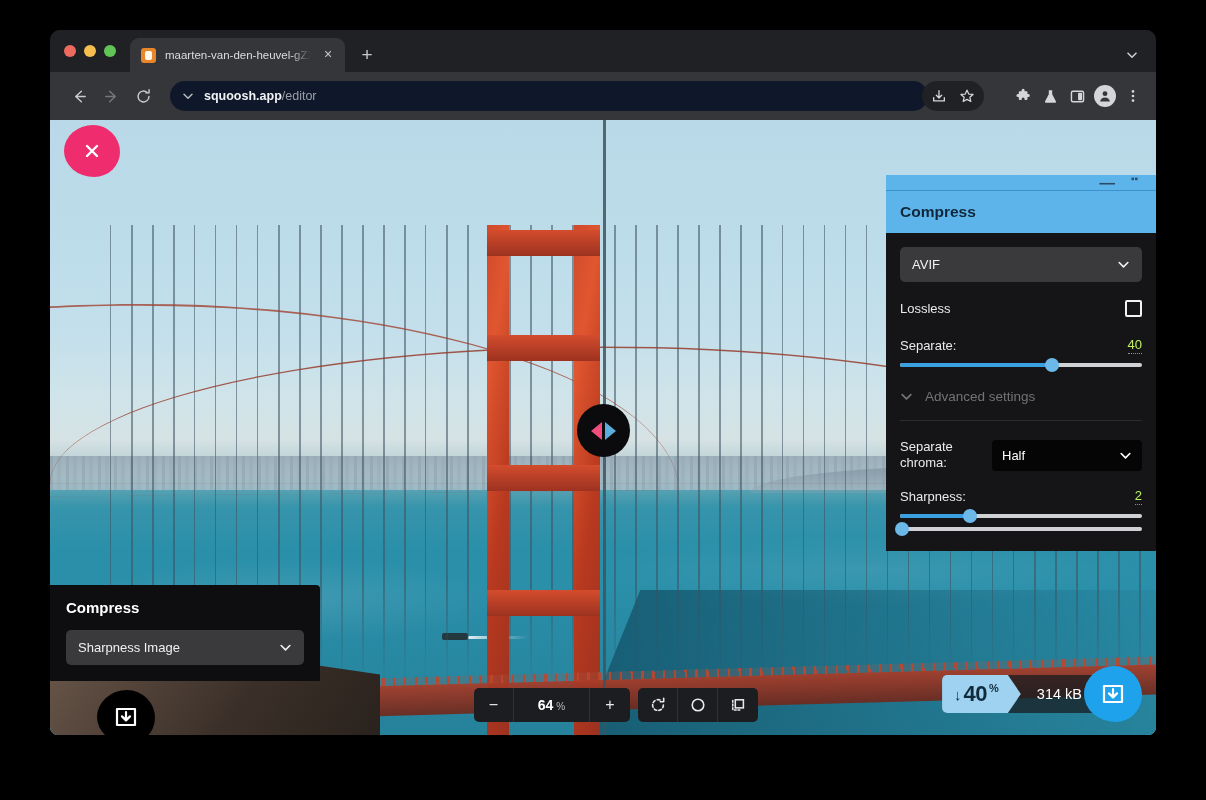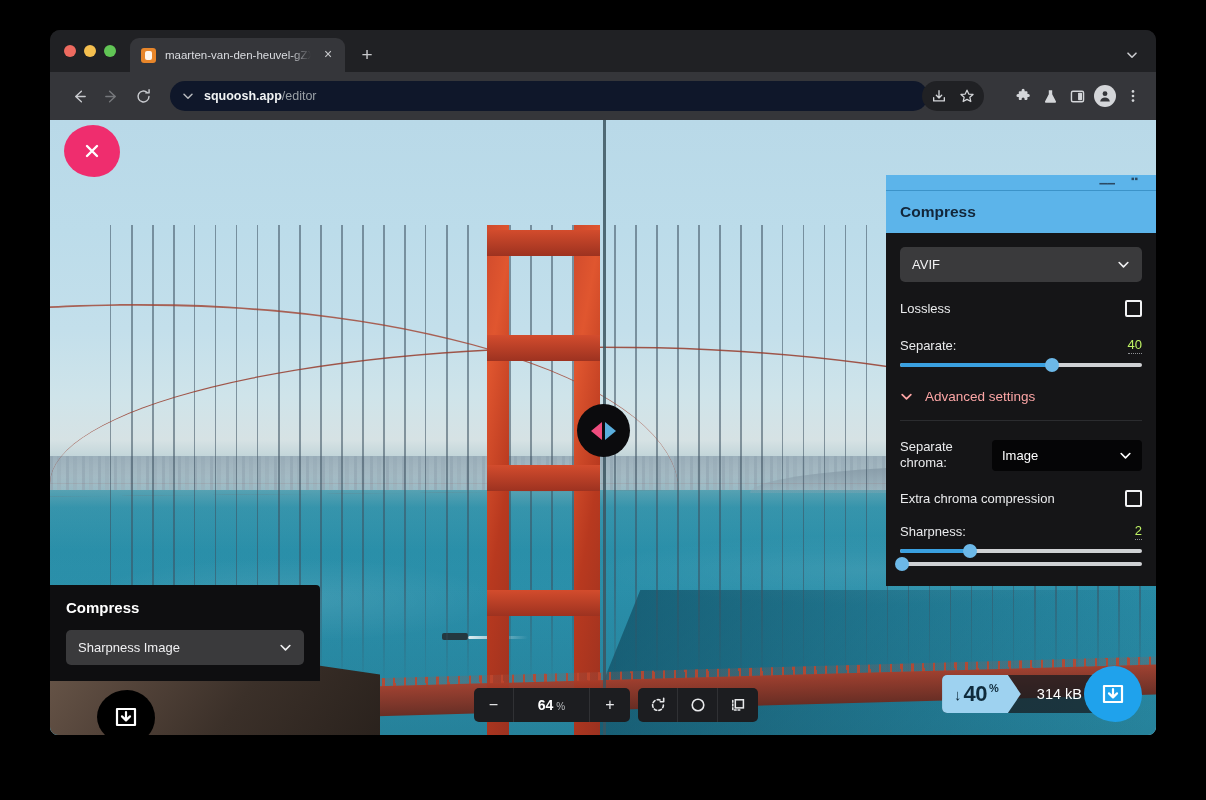--- a/index.html
+++ b/index.html
@@ -364,21 +364,21 @@
   .slider { margin-top: 9px; height: 4px; position: relative; }
   .slider .track-bg { position: absolute; inset: 0; background: #cfd1d4; border-radius: 2px; }
   .slider .track-fill { position: absolute; left: 0; top: 0; height: 4px; background: #3aa0e0; border-radius: 2px; }
   .slider .thumb {
     position: absolute; top: -5px;
     width: 14px; height: 14px; border-radius: 50%; background: #6cb8e8;
     transform: translateX(-7px);
   }
   #advanced-settings-row {
     display: flex; align-items: center; gap: 12px;
-    margin-top: 22px; color: #fca5a5; font-size: 13.5px;
+    margin-top: 22px; color: #737373; font-size: 13.5px;
   }
   #advanced-divider { height: 1px; background: #2b2c2f; margin-top: 16px; }
   .label-2line { line-height: 1.25; max-width: 88px; }
   .select-sm {
     width: 150px; height: 31px;
     background: #050506; border-radius: 4px;
     display: flex; align-items: center; justify-content: space-between;
     padding: 0 10px; color: #fff; font-size: 13px;
   }
 
@@ -638,32 +638,28 @@
           <svg width="13" height="13" viewBox="0 0 12 12">
               <path d="M2 4.2 L6 8.2 L10 4.2" fill="none" stroke="currentColor" stroke-width="1.6" stroke-linecap="round" stroke-linejoin="round"></path>
             </svg>
           <span>Advanced settings</span>
         </div>
         <div id="advanced-divider"></div>
 
         <div class="row" style="align-items:center">
           <span class="label-2line">Separate chroma:</span>
           <span class="select-sm">
-            <span>Image</span>
+            <span>Half</span>
             <svg width="13" height="13" viewBox="0 0 12 12">
                 <path d="M2 4.2 L6 8.2 L10 4.2" fill="none" stroke="currentColor" stroke-width="1.5" stroke-linecap="round" stroke-linejoin="round"></path>
               </svg>
           </span>
         </div>
 
 
-        <div class="row">
-          <span>Extra chroma compression</span>
-          <span class="checkbox"></span>
-        </div>
 
         <div class="row" style="margin-top:16px">
           <span>Sharpness:</span>
           <span class="value-num">2</span>
         </div>
         <div class="slider">
           <span class="track-bg"></span>
           <span class="track-fill" id="sharpness-fill" style="width: 29%;"></span>
           <span class="thumb" id="sharpness-thumb" style="left: 29%;"></span>
         </div>

